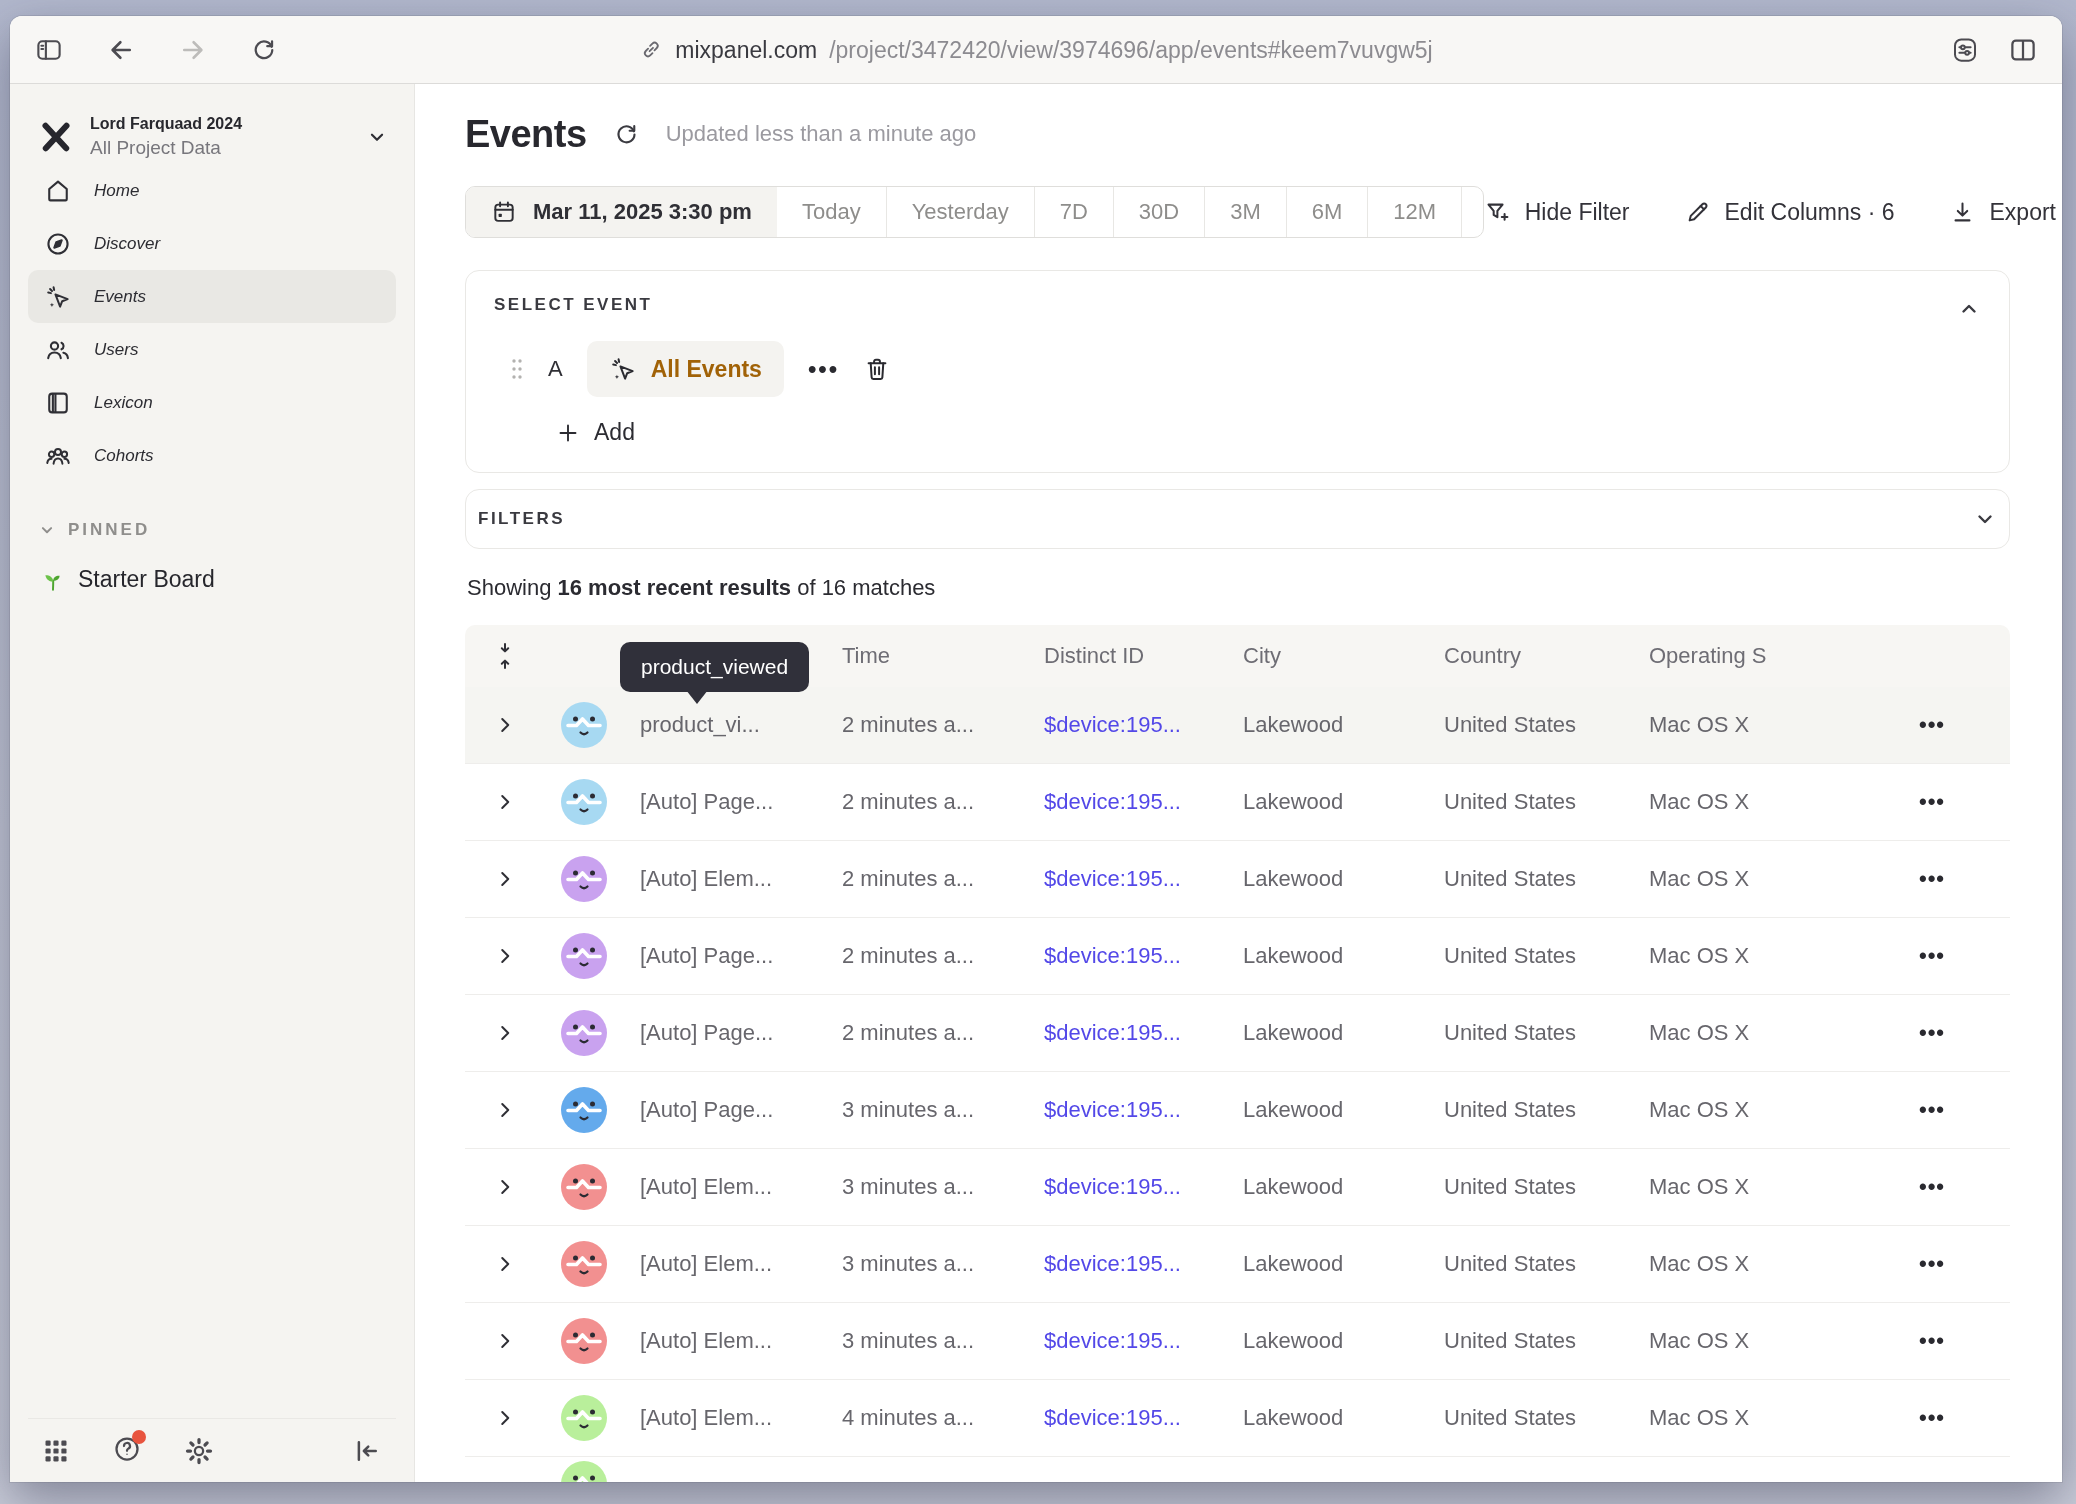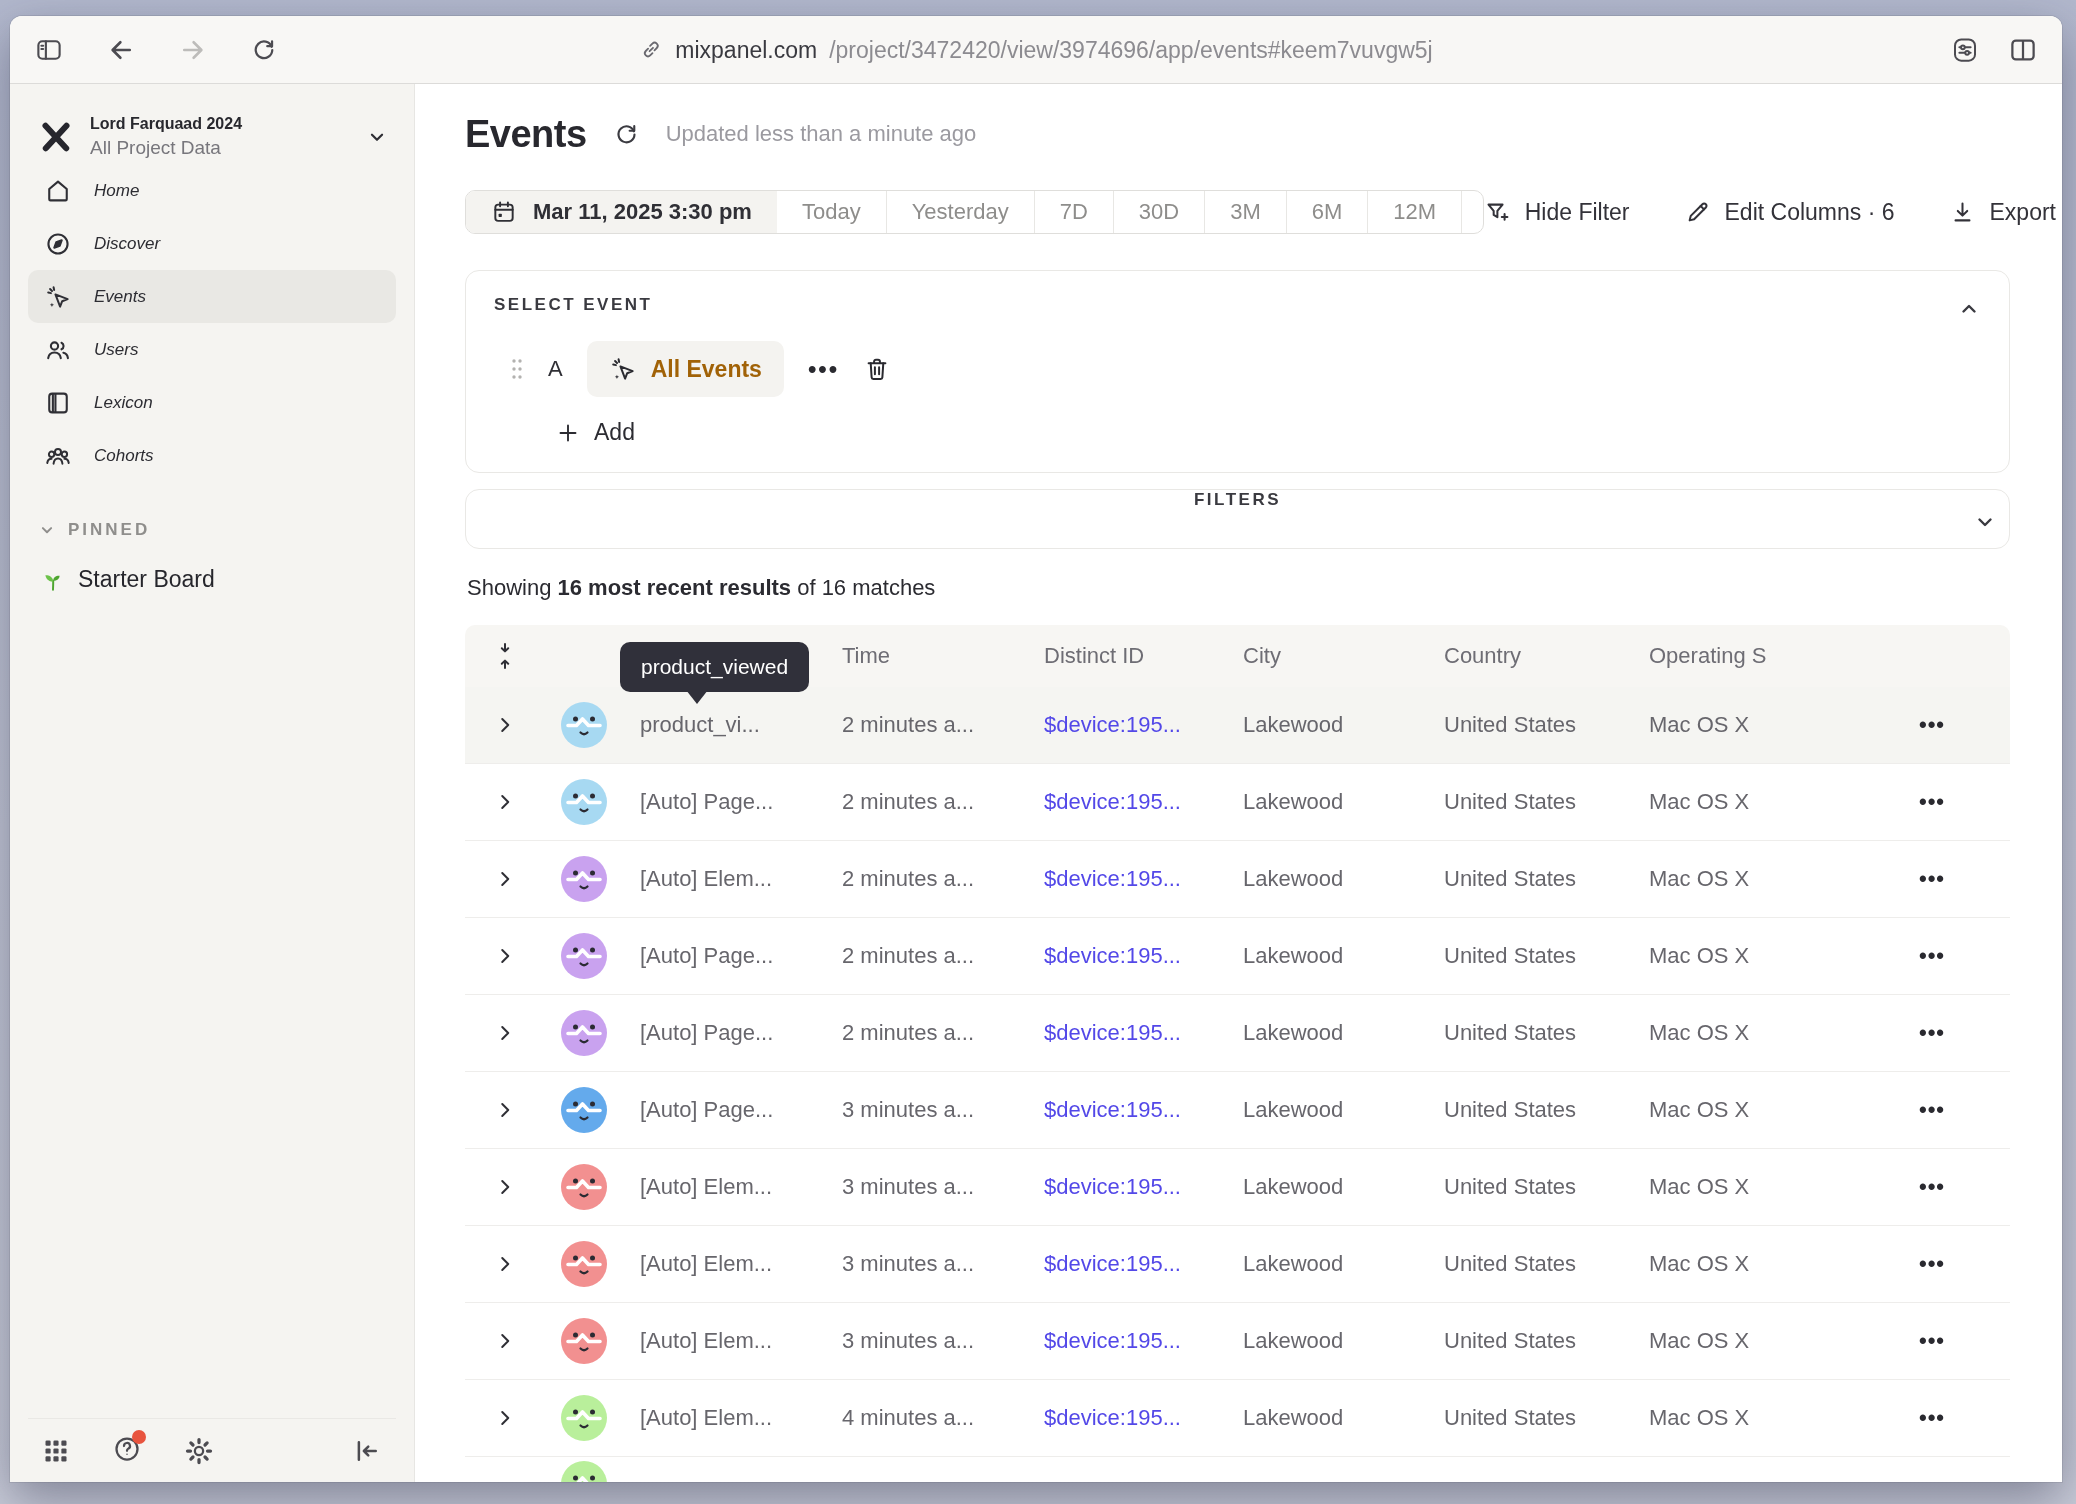--- a/index.html
+++ b/index.html
@@ -73,41 +73,41 @@
   .help-dot { position:absolute; right:-4px; top:-4px; width:14px; height:14px; border-radius:50%;
     background:#e8543e; }
   .collapse-btn { margin-left:auto; }
   
   .main { flex:1; min-width:0; background:#fff; padding:28px 52px 0 50px; position:relative;
     display:flex; flex-direction:column; overflow:hidden; }
   .page-head { display:flex; align-items:center; gap:26px; margin-bottom:30px; height:44px; }
   .page-title { font-size:38px; font-weight:700; color:#28282e; letter-spacing:-.5px; }
   .updated { font-size:22px; color:#9b9aa0; }
   .toolbar { display:flex; align-items:center; height:52px; margin-bottom:32px; margin-right:-46px; }
-  .seg-control { display:flex; align-items:stretch; height:44px; border:1px solid #dfdedb;
+  .seg-control { display:flex; align-items:stretch; height:52px; border:1px solid #dfdedb;
     border-radius:10px; overflow:hidden; background:#fff; }
   .seg { display:flex; align-items:center; padding:0 25px; font-size:22px; color:#8e8d8b;
     border-left:1px solid #e8e7e4; cursor:pointer; white-space:nowrap; }
   .seg:first-child { border-left:none; }
   .seg-date { background:#f4f3f0; color:#2f2f35; font-weight:600; gap:16px; }
   .toolbar-right { margin-left:auto; display:flex; align-items:center; gap:54px; }
   .tool-btn { display:flex; align-items:center; gap:14px; font-size:23px; font-weight:500;
     color:#333239; background:none; border:none; cursor:pointer; white-space:nowrap; }
   .card { border:1px solid #e9e8e5; border-radius:14px; position:relative; background:#fff; }
   .card-select { padding:24px 28px 26px; margin-bottom:16px; }
   .card-title { font-size:17px; font-weight:700; letter-spacing:2.5px; color:#3a3a40; }
   .card-chev { position:absolute; right:28px; top:26px; color:#3a3a40; cursor:pointer; }
   .event-row { display:flex; align-items:center; gap:24px; margin-top:26px; margin-left:16px; height:56px; }
   .clause-letter { font-size:22px; color:#2f2f35; }
   .event-pill { display:flex; align-items:center; gap:14px; background:#f4f3f0; border-radius:10px;
     padding:0 22px; height:56px; font-size:23px; font-weight:600; color:#a16207; cursor:pointer; }
   .more-dots { font-size:24px; letter-spacing:2px; color:#2a2a30; cursor:pointer; font-weight:700; }
   .add-btn { margin:22px 0 0 62px; display:flex; align-items:center; gap:14px; font-size:23px;
     color:#2c2c32; background:none; border:none; cursor:pointer; font-weight:500; }
-  .card-filters { padding:0 12px; height:60px; display:flex; align-items:center; margin-bottom:0;flex-direction:column; }
+  .card-filters { padding:0 12px; height:60px; display:flex; align-items:center; margin-bottom:0; }
   .results-line { margin:26px 2px 24px; font-size:22px; color:#2b2b31; }
   .results-line b { font-weight:700; }
   
   .table { flex:1; min-height:0; display:flex; flex-direction:column; }
   .thead { display:flex; align-items:center; height:62px; background:#f7f6f3;
     border-radius:10px 10px 0 0; font-size:22px; color:#6e6d74; flex:none; }
   .trow { display:flex; align-items:center; height:77px; border-bottom:1px solid #eeedeb;
     font-size:22px; color:#67666c; flex:none; }
   .trow.hover { background:#f5f5f2; }
   .trow.partial { align-items:flex-start; padding-top:4px; border-bottom:none; }

